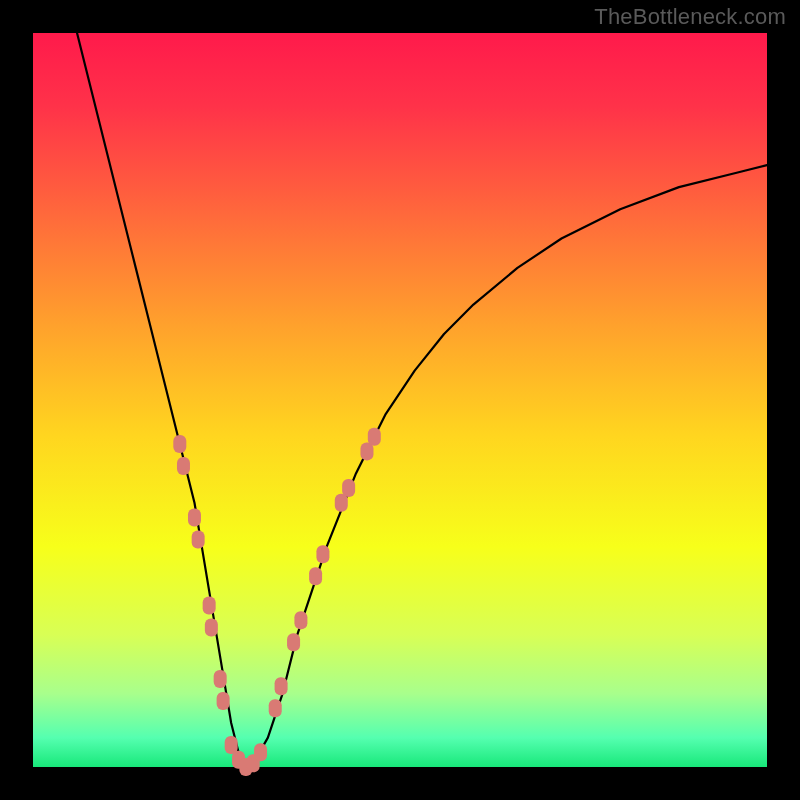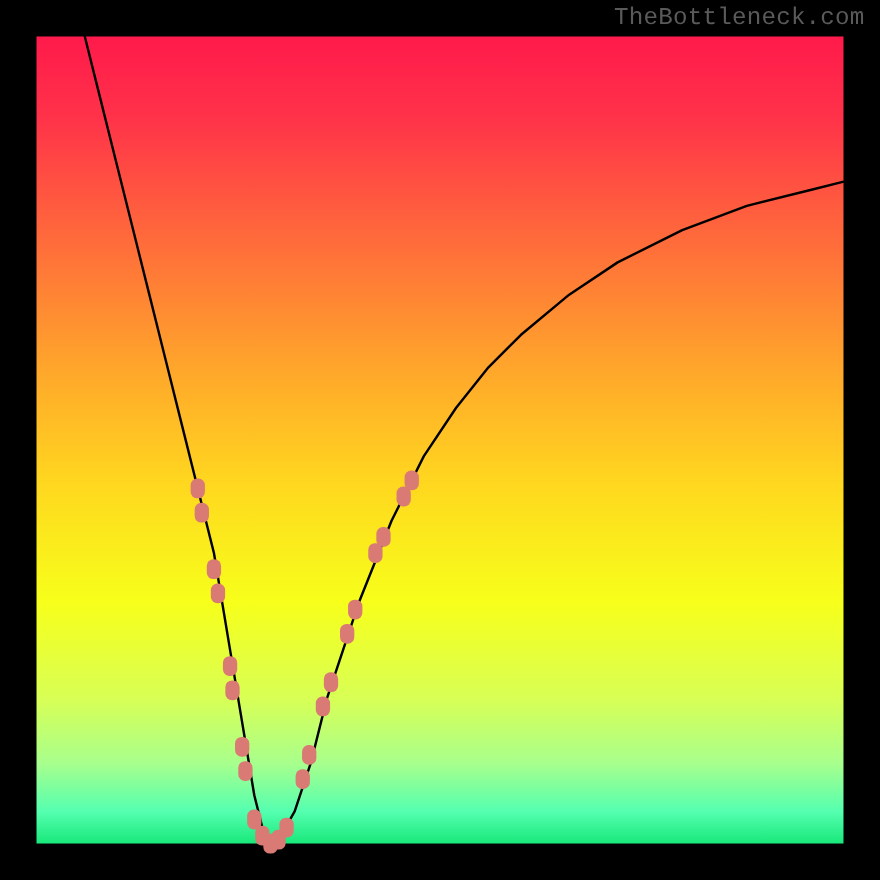--- a/index.html
+++ b/index.html
@@ -24,21 +24,21 @@
     top: 33px;
     width: 734px;
     height: 734px;
     
   }
   .watermark {
     position: absolute;
     top: 6px;
     right: 14px;
     color: #5a5a5a;
-    font-family: Liberation Mono, monospace;
+    font-family: Liberation Sans, sans-serif;
     font-size: 22px;
     letter-spacing: 0.2px;
     line-height: 1;
   }
   svg.curve {
     position: absolute;
     left: 33px;
     top: 33px;
     width: 734px;
     height: 734px;

